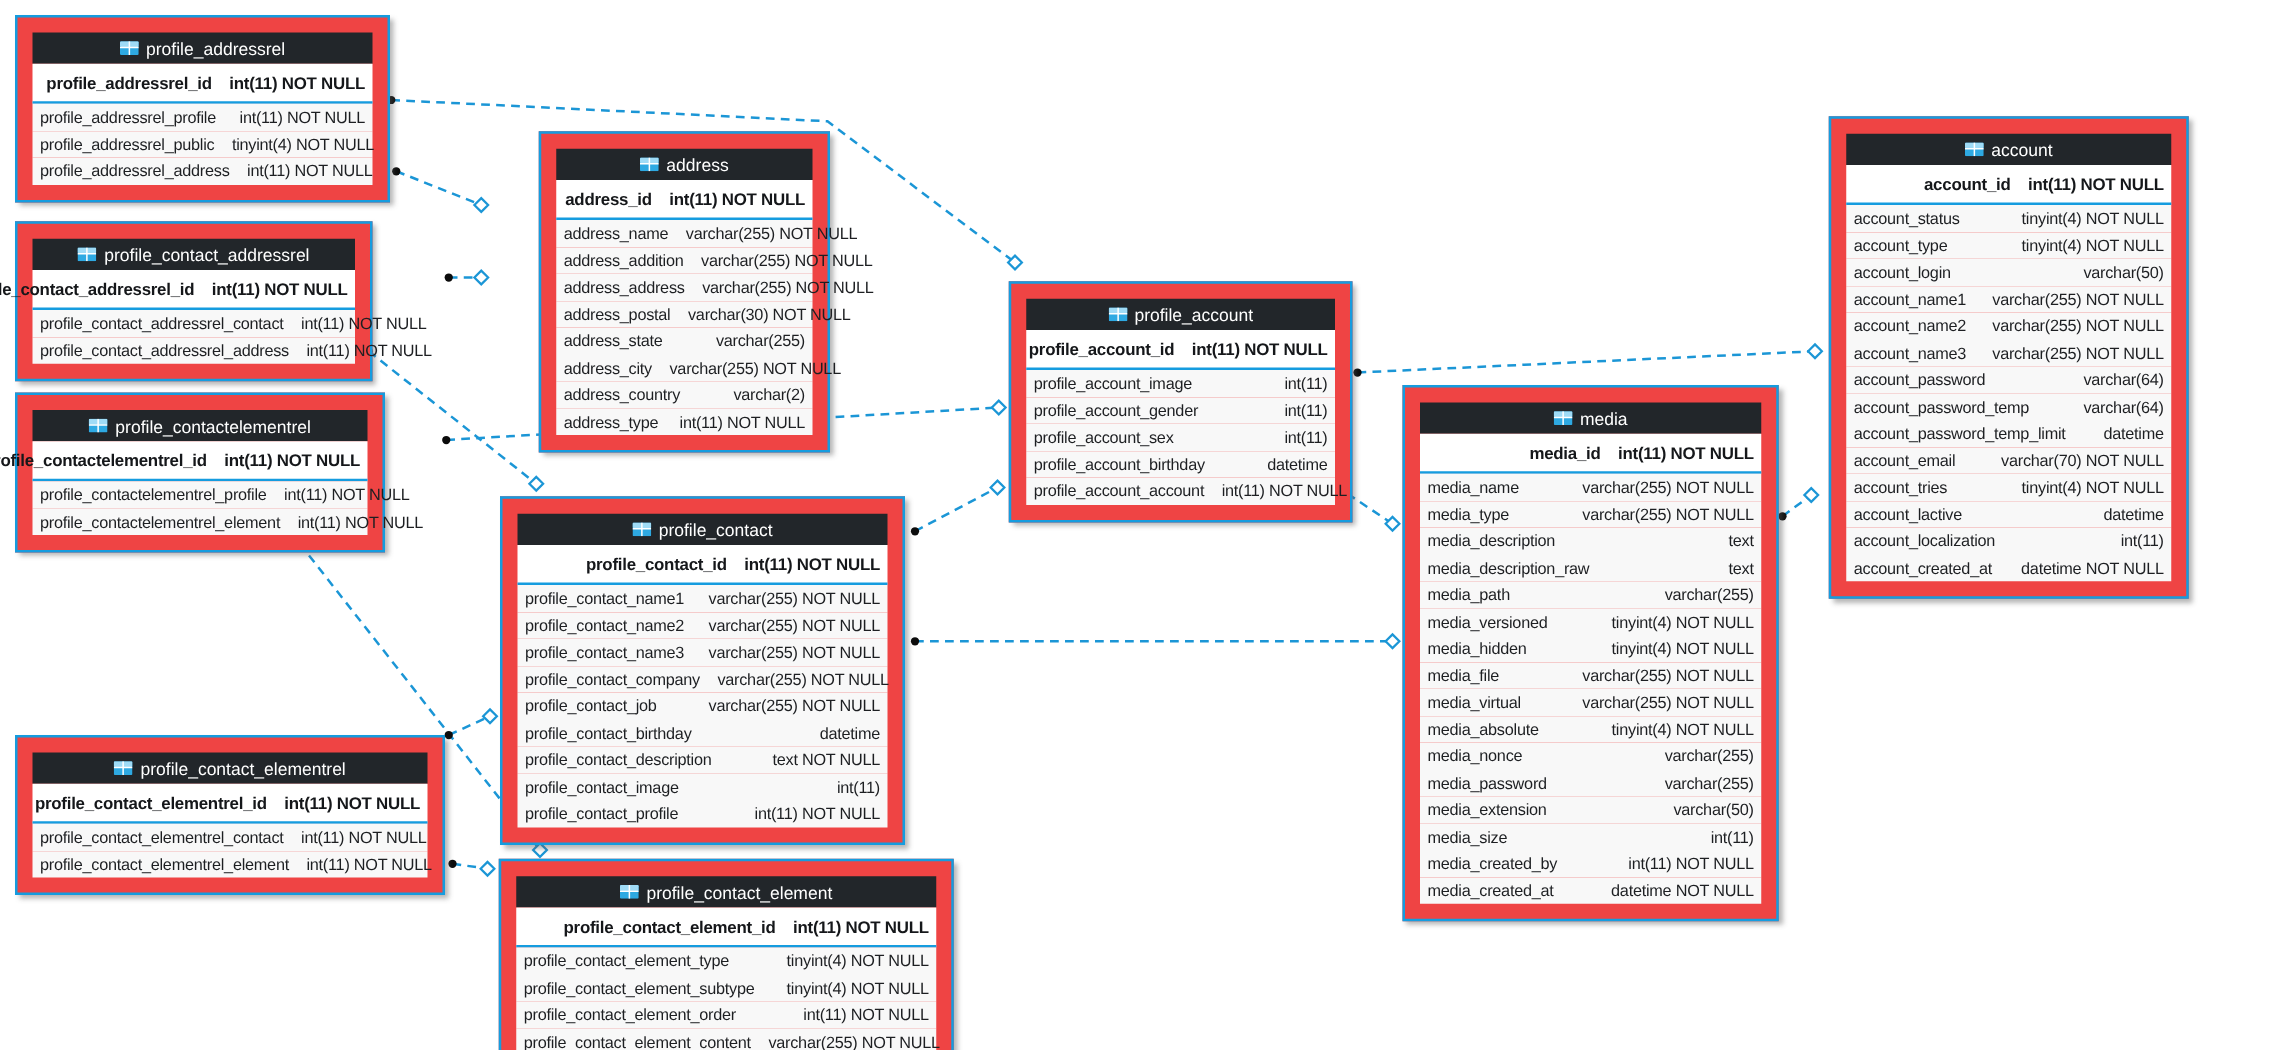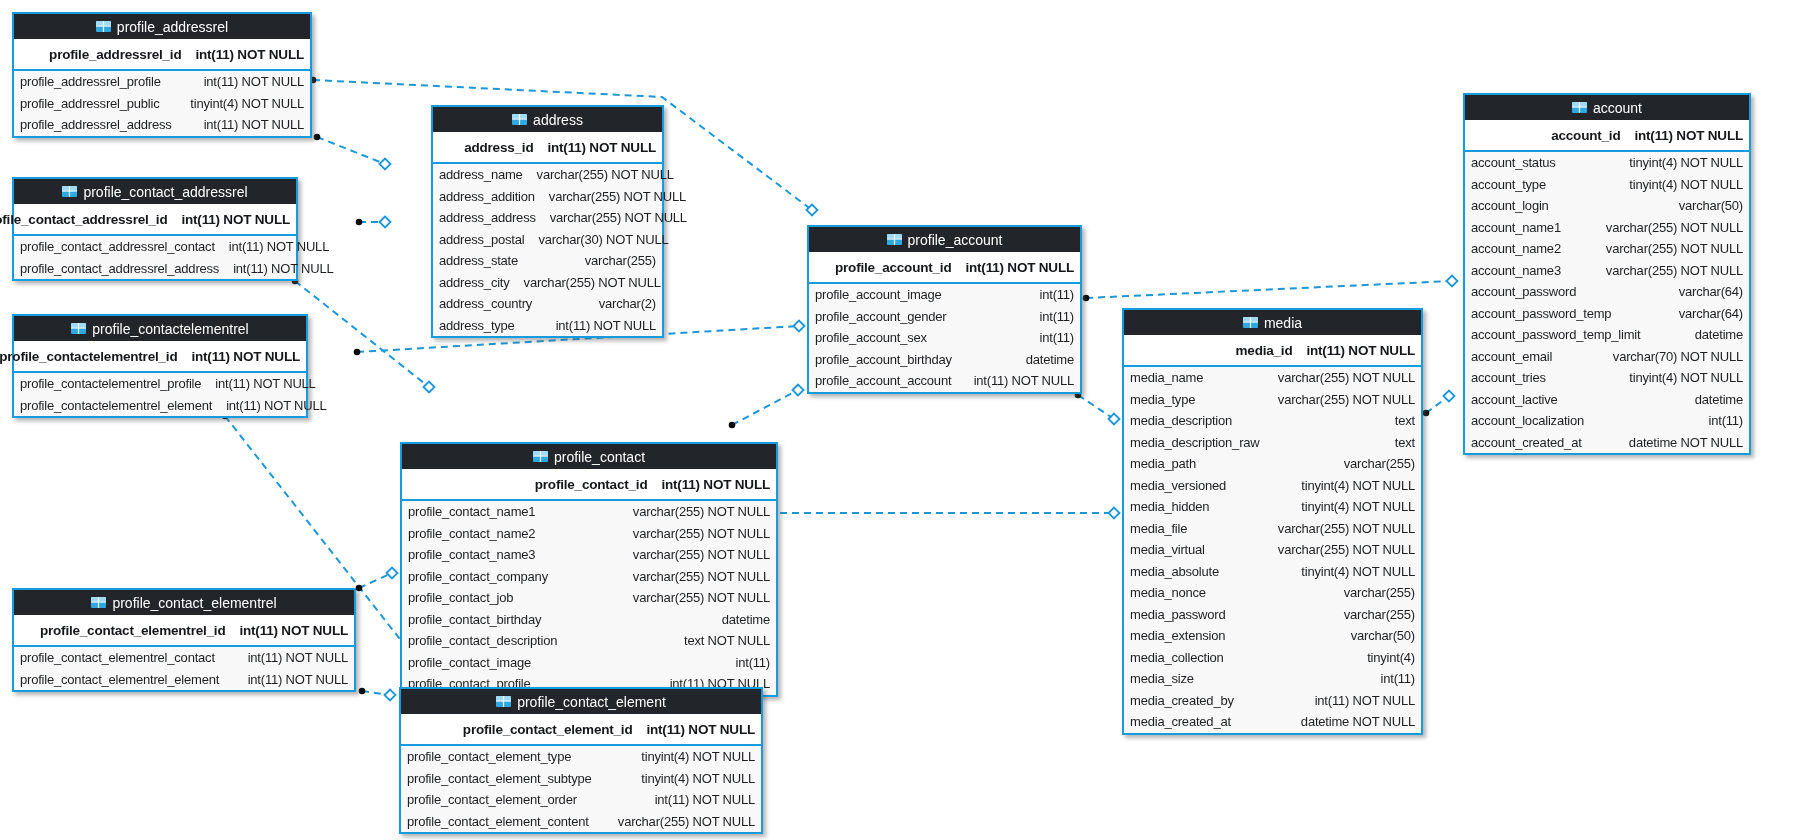--- a/index.html
+++ b/index.html
@@ -1,19 +1,19 @@
 <!DOCTYPE html>
 <html><head>
 <meta charset="utf-8">
 <style>
   html,body{margin:0;padding:0;background:#ffffff;}
   body{font-family:"Liberation Sans",sans-serif;}
   #canvas{position:relative;width:1817px;height:840px;background:#ffffff;overflow:hidden;}
   #rel-layer{position:absolute;left:0;top:0;z-index:1;}
-  .tbl{position:absolute;border:2px solid #159cdf;background:#ef4444;padding:0;
+  .tbl{position:absolute;border:2px solid #159cdf;background:#ef4444;padding:12px;
        box-shadow:3px 3px 4px rgba(90,90,90,.45);z-index:2;box-sizing:border-box;}
   .hd{background:#22262a;color:#ffffff;height:25px;display:flex;align-items:center;
       justify-content:center;gap:6px;font-size:14px;}
   .hd .ticon{display:flex;align-items:center;}
   .pkrow{height:30px;background:#ffffff;border-bottom:2px solid #159cdf;font-weight:bold;
          font-size:13.5px;color:#15171a;display:flex;align-items:center;
          justify-content:flex-end;padding:0 6px;white-space:nowrap;letter-spacing:-0.2px;}
   .row{height:21.5px;background:#f8f8f8;font-size:13px;color:#1d1f22;display:flex;
        align-items:center;justify-content:space-between;padding:0 6px;white-space:nowrap;
        letter-spacing:-0.2px;}
@@ -237,21 +237,21 @@
       </div>
       <div class="row">
         <span class="cname">address_country</span>
         <span class="ctype">varchar(2)</span>
       </div>
       <div class="row">
         <span class="cname">address_type</span>
         <span class="ctype">int(11) NOT NULL</span>
       </div>
     </div>
-    <div class="tbl" style="left: 400px; top: 397px; width: 378px; margin-top: 45px;">
+    <div class="tbl" style="left: 400px; top: 397px; width: 324px;">
       <div class="hd">
         <span class="ticon">
           <svg width="15" height="11" viewBox="0 0 15 11">
             <rect x="0" y="0" width="15" height="11" rx="1" fill="#2ea9e2"></rect>
             <rect x="0" y="0" width="15" height="4.5" rx="1" fill="#9fdbf6"></rect>
             <line x1="0" y1="5" x2="15" y2="5" stroke="#ffffff" stroke-width="1.2"></line>
             <line x1="7.5" y1="0" x2="7.5" y2="11" stroke="#ffffff" stroke-width="1.2"></line>
           </svg>
         </span>
         <span>profile_contact</span>
@@ -427,24 +427,20 @@
         <span class="cname">media_nonce</span>
         <span class="ctype">varchar(255)</span>
       </div>
       <div class="row">
         <span class="cname">media_password</span>
         <span class="ctype">varchar(255)</span>
       </div>
       <div class="row">
         <span class="cname">media_extension</span>
         <span class="ctype">varchar(50)</span>
-      </div>
-      <div class="row">
-        <span class="cname">media_collection</span>
-        <span class="ctype">tinyint(4)</span>
       </div>
       <div class="row">
         <span class="cname">media_size</span>
         <span class="ctype">int(11)</span>
       </div>
       <div class="row">
         <span class="cname">media_created_by</span>
         <span class="ctype">int(11) NOT NULL</span>
       </div>
       <div class="row">

